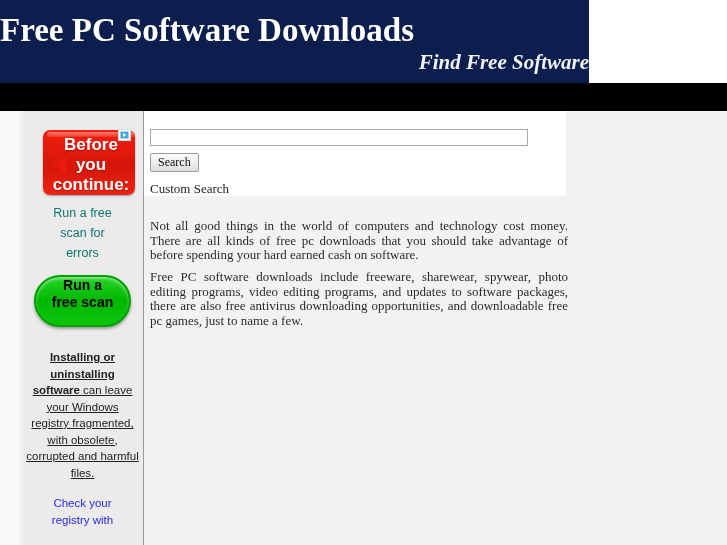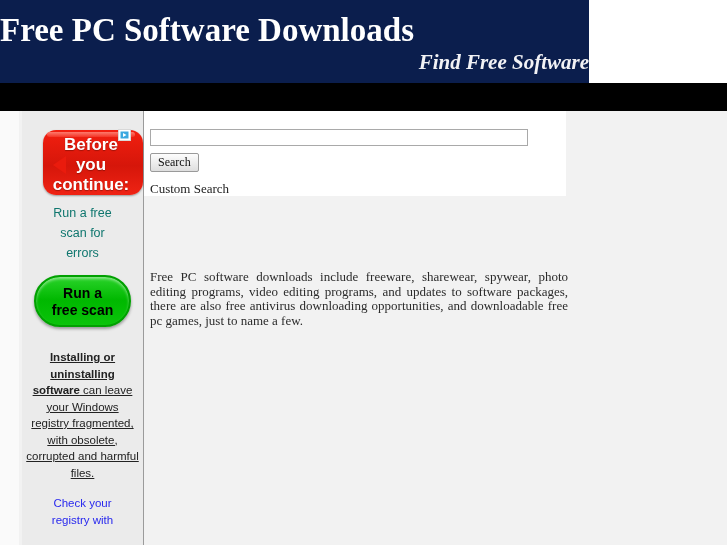--- a/index.html
+++ b/index.html
@@ -97,24 +97,24 @@
 
   .ad-bubble-wrap {
     position: relative;
     width: 121px;
     height: 86px;
   }
   .ad-bubble {
     position: absolute;
     left: 21px;
     top: 19px;
-    width: 100px;
+    width: 92px;
     height: 65px;
     background: linear-gradient(#f21f10, #d6160a 55%, #ef2314);
-    border-radius: 13px;
+    border-radius: 7px;
     box-shadow: 0 1px 2px rgba(0,0,0,.35);
   }
   .ad-bubble-gloss {
     position: absolute;
     left: 4px; top: 2px;
     width: 88px; height: 5px;
     background: linear-gradient(#ff8a7d, #f5382a);
     border-radius: 4px;
     opacity: .85;
   }
@@ -173,21 +173,20 @@
     border-radius: 26px;
     background: linear-gradient(#2ad32a, #00b800 48%, #0ac40a);
     border: 2px solid #00a000;
     box-sizing: border-box;
     box-shadow: 0 2px 3px rgba(0,0,0,.35), inset 0 2px 3px rgba(255,255,255,.45);
     color: #000000;
     font-family: "Liberation Sans", sans-serif;
     font-weight: bold;
     font-size: 14px;
     line-height: 17px;
-    padding-top: 8px;
   }
 
   .ad-body-text {
     margin: 16px 4px 0 4px;
     color: #222222;
     font-family: "Liberation Sans", sans-serif;
     font-size: 11.5px;
     line-height: 16.5px;
     text-decoration: underline;
   }
@@ -329,18 +328,19 @@
   </div>
 
   <div id="content">
 
     <div id="search-panel">
       <input id="search-input" type="text" placeholder="" style="">
       <button id="search-button">Search</button>
       <div id="custom-search-label">Custom Search</div>
     </div>
 
+    <p class="content-para" id="para-1">Not all good things in the world of computers and technology cost money. There are all kinds of free pc downloads that you should take advantage of before spending your hard earned cash on software.</p>
 
     <p class="content-para" id="para-2">Free PC software downloads include freeware, sharewear, spywear, photo editing programs, video editing programs, and updates to software packages, there are also free antivirus downloading opportunities, and downloadable free pc games, just to name a few.</p>
 
   </div>
 
 </div>
 
 </body></html>

